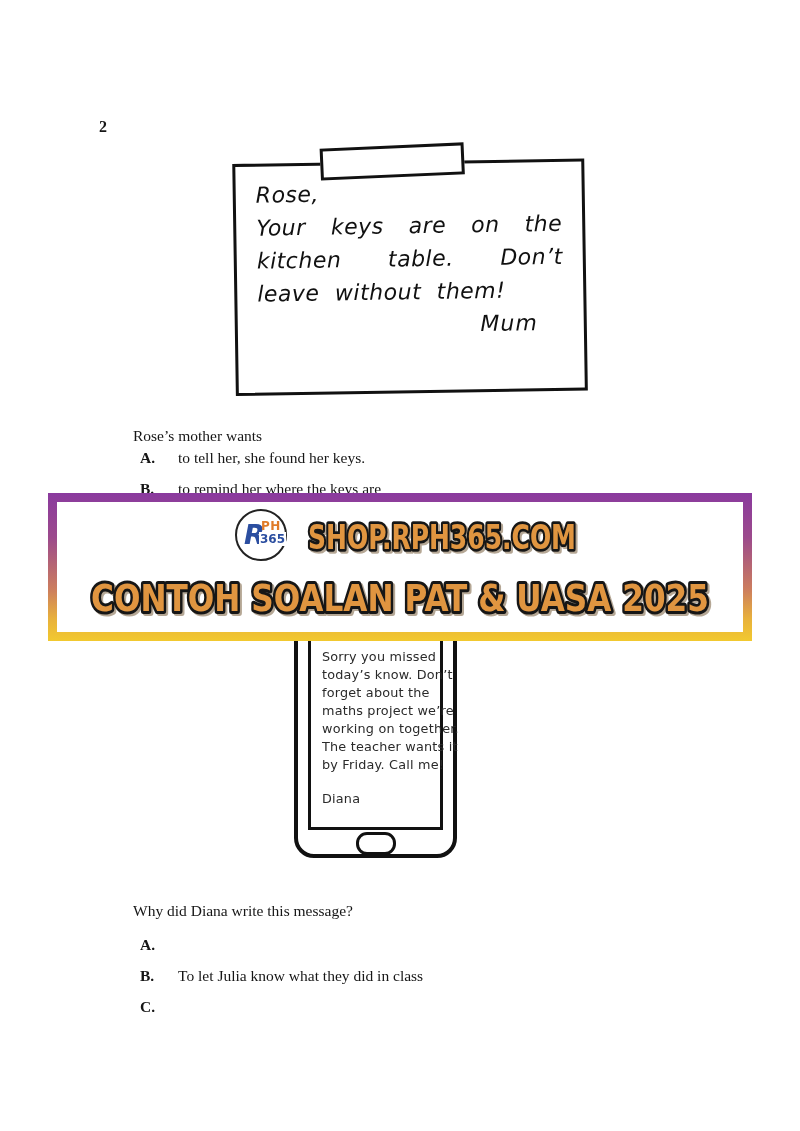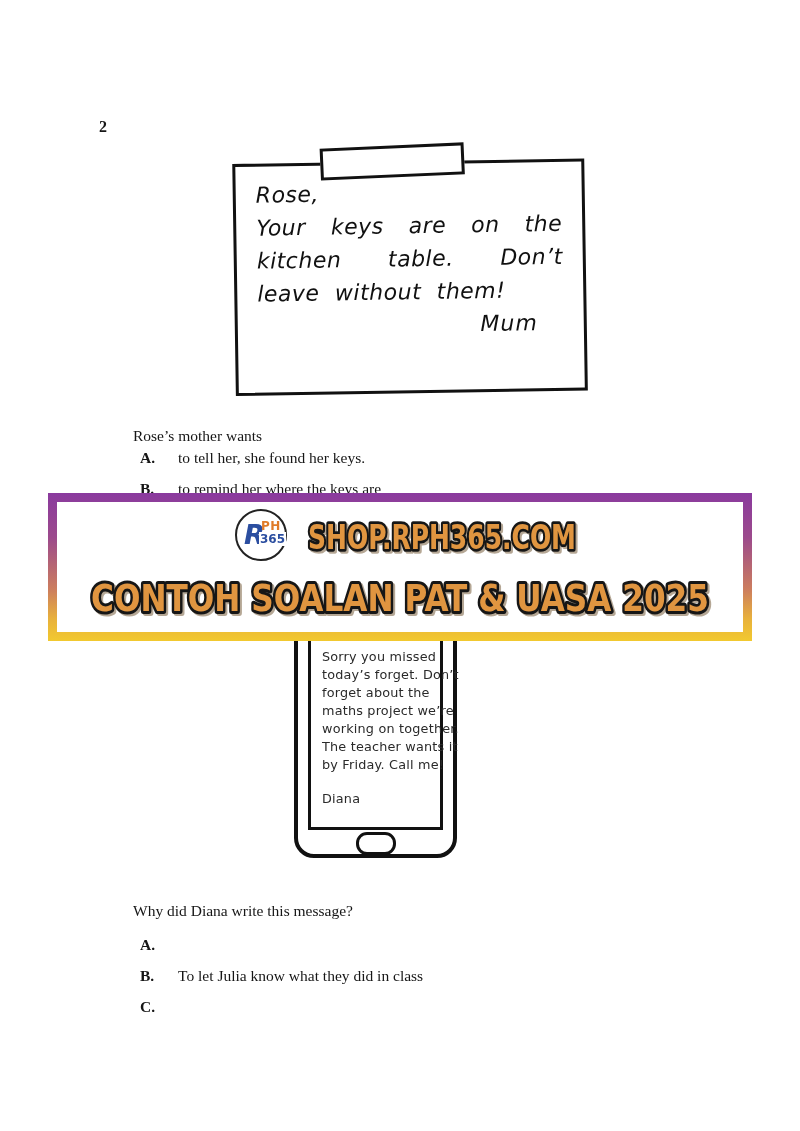--- a/index.html
+++ b/index.html
@@ -97,21 +97,21 @@
     <span>to tell her, she found her keys.</span>
   </div>
   <div class="opt" style="top:480px;">
     <span class="lab">B.</span>
     <span>to remind her where the keys are</span>
   </div>
 
   <div class="phone">
     <div class="screen">
       <div class="msg-line">Sorry you missed</div>
-      <div class="msg-line">today’s forget. Don’t</div>
+      <div class="msg-line">today’s know. Don’t</div>
       <div class="msg-line">forget about the</div>
       <div class="msg-line">maths project we’re</div>
       <div class="msg-line">working on together.</div>
       <div class="msg-line">The teacher wants it</div>
       <div class="msg-line">by Friday. Call me!</div>
       <div class="msg-sign">Diana</div>
     </div>
     <div class="home-btn"></div>
   </div>
 

